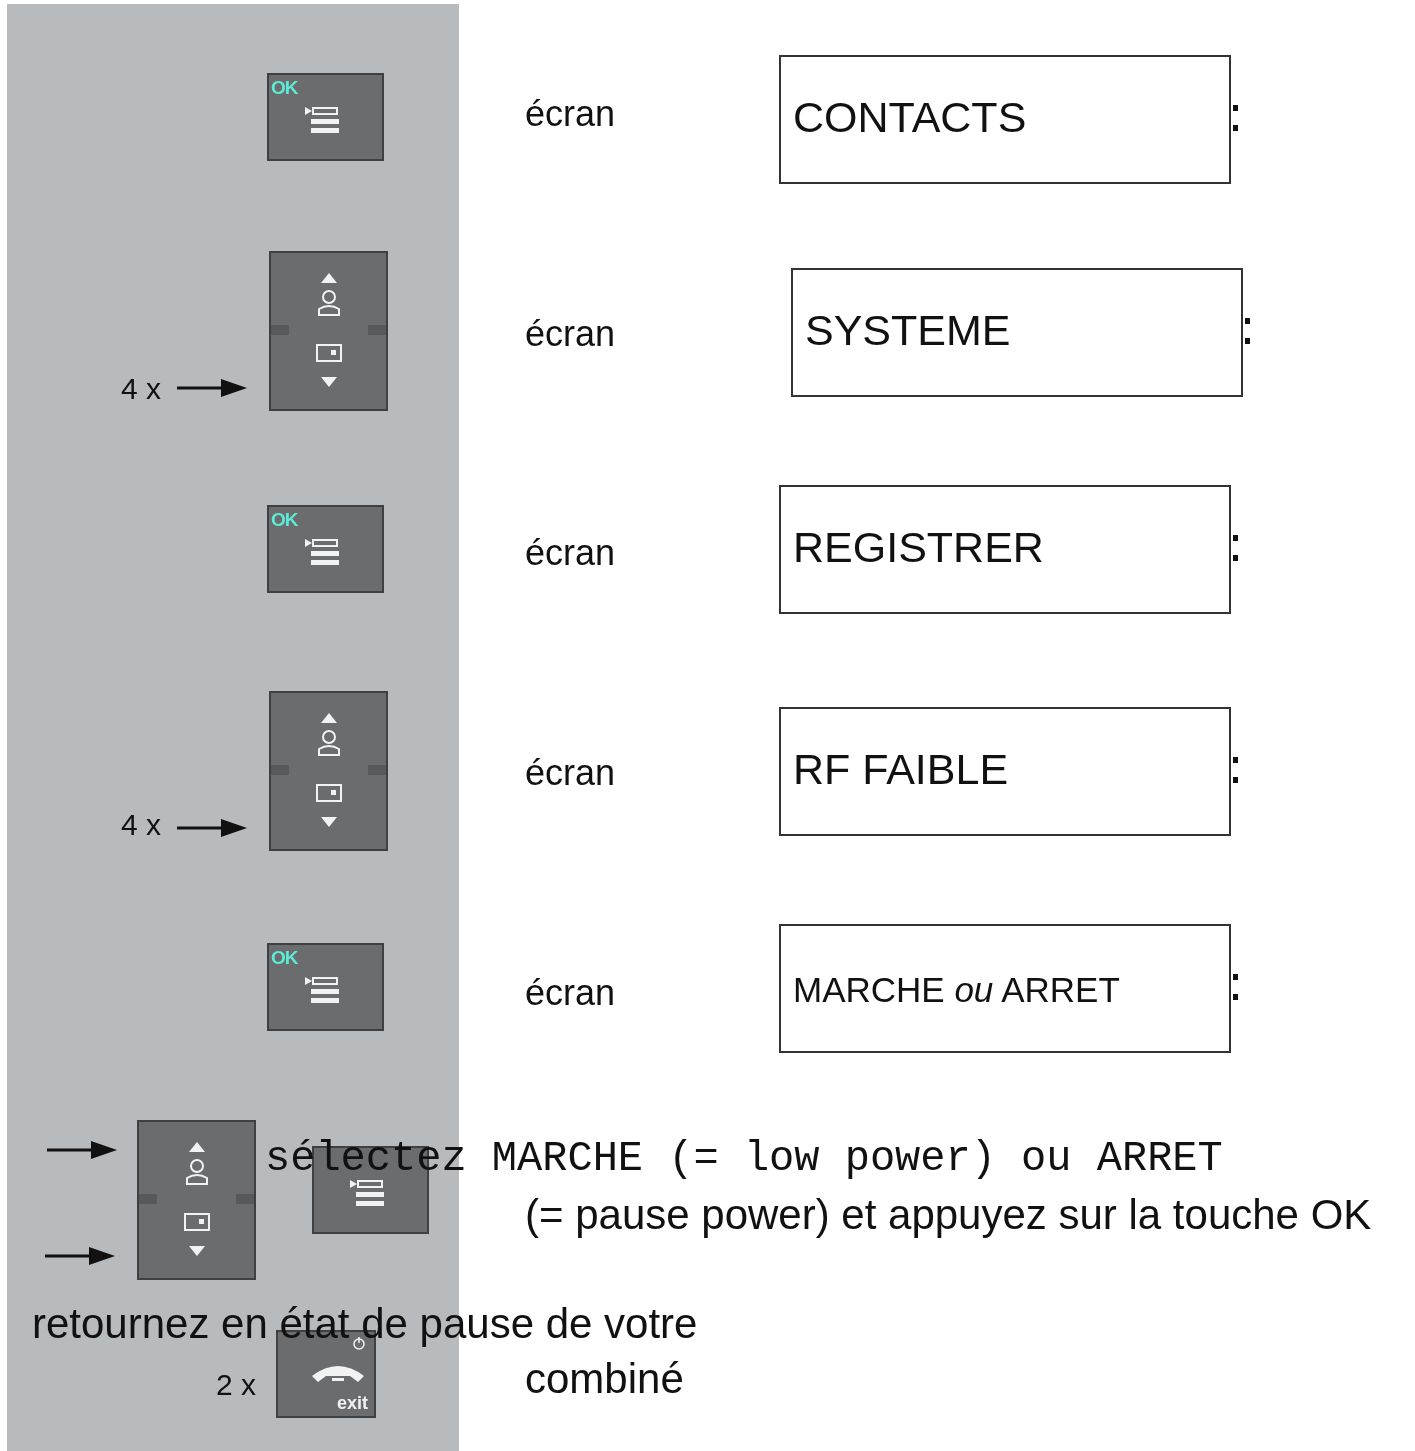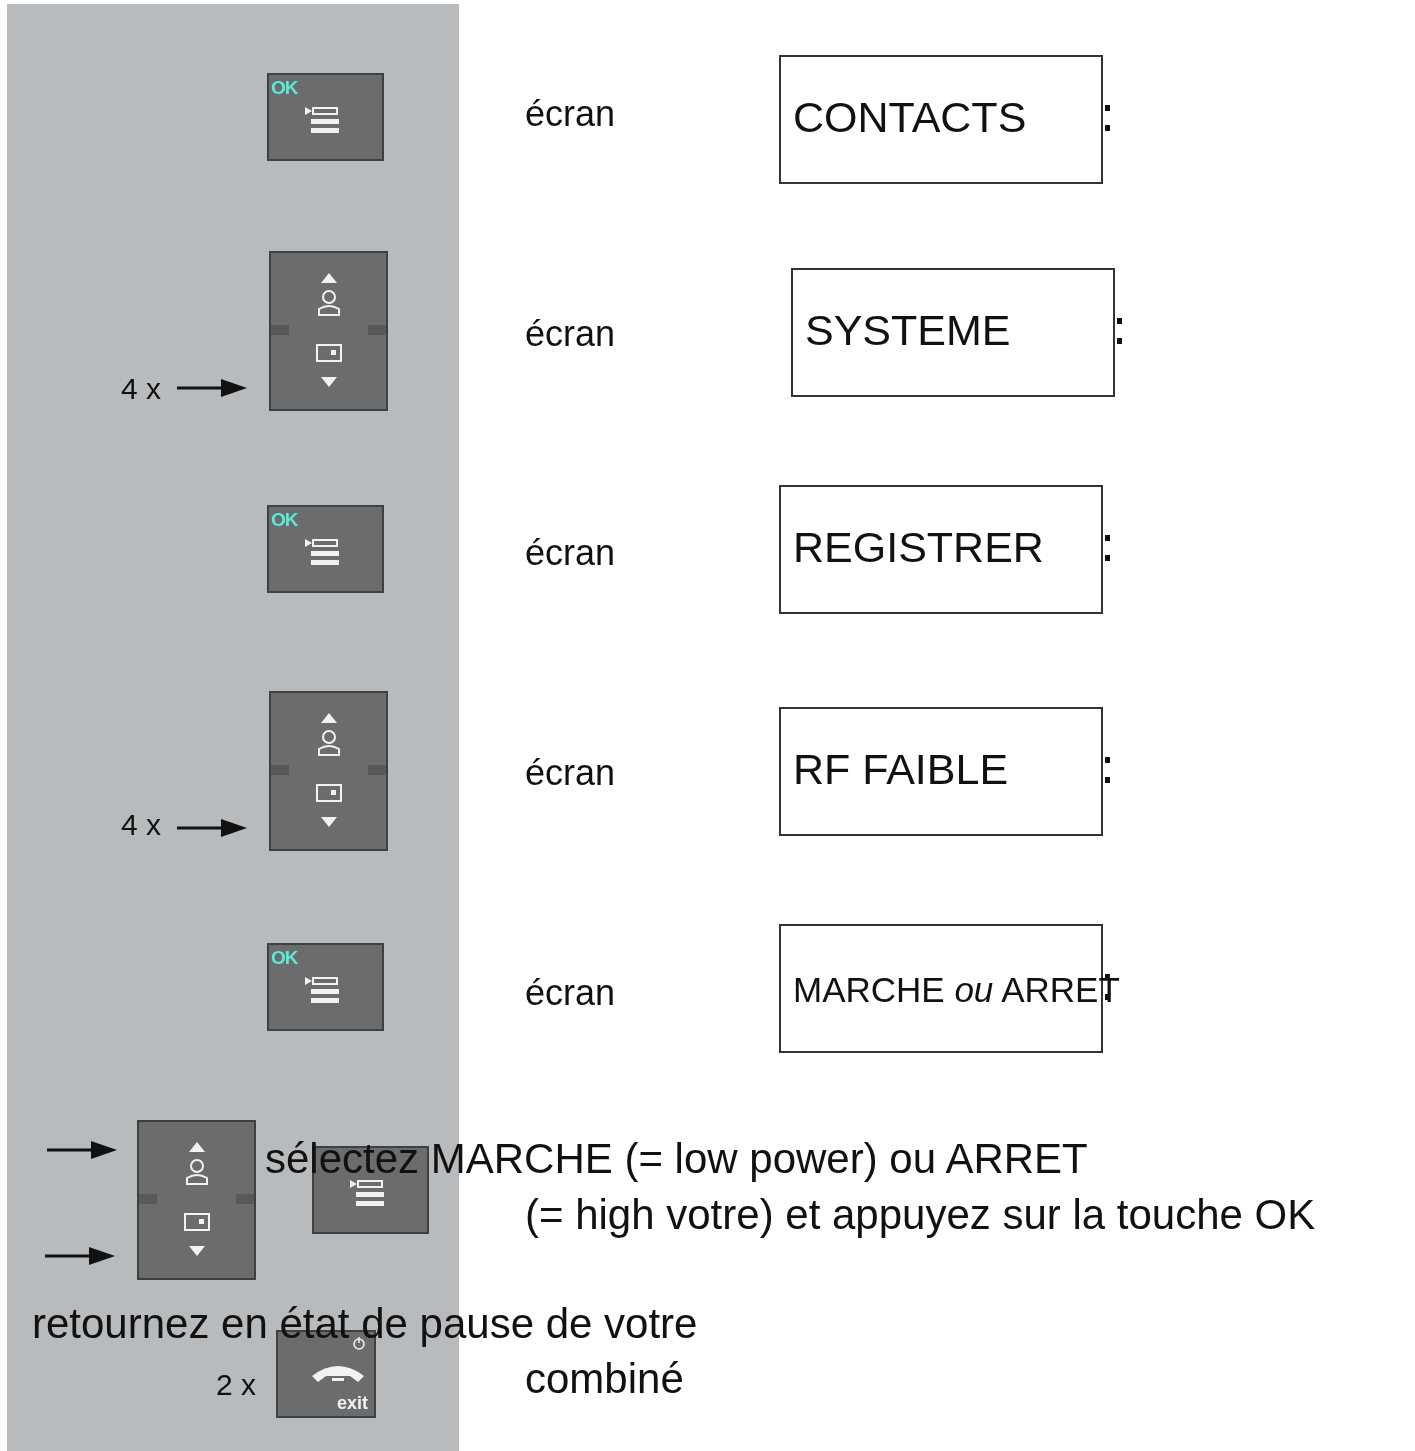--- a/index.html
+++ b/index.html
@@ -10,21 +10,21 @@
   .ok-key { width:117px; height:88px; }
   .ok-key .ok-lbl { position:absolute; left:2px; top:2px; color:#5eead4; font-weight:bold; font-size:19px; letter-spacing:-1px; }
   .menu-glyph { position:absolute; left:36px; top:30px; width:38px; height:32px; }
   .nav-key { width:119px; height:160px; }
   .nav-key .notch { position:absolute; top:72px; width:18px; height:10px; background:#58595b; }
   .nav-key .notch.l { left:0; } .nav-key .notch.r { right:0; }
   .nav-glyph { position:absolute; left:40px; top:16px; width:36px; height:124px; }
   .exit-key { width:100px; height:88px; }
   .exit-key .exit-lbl { position:absolute; right:6px; bottom:2px; color:#f2f2f2; font-weight:bold; font-size:18px; }
   .label-ecran { position:absolute; left:525px; font-size:36px; }
-  .screen { position:absolute; left:779px; width:324px; height:129px; border:2px solid #333; box-sizing:border-box; background:#fff; }
+  .screen { position:absolute; left:779px; width:452px; height:129px; border:2px solid #333; box-sizing:border-box; background:#fff; }
   .screen .txt { position:absolute; left:12px; top:36px; font-size:43px; white-space:nowrap; }
   .screen .txt.small { font-size:35px; top:44px; }
   .screen .colon { position:absolute; right:-8px; top:48px; width:4px; height:26px; }
   .screen .colon::before, .screen .colon::after { content:""; position:absolute; left:0; width:5px; height:6px; background:#111; }
   .screen .colon::before { top:0; } .screen .colon::after { top:20px; }
   .count { position:absolute; font-size:30px; }
   .arrow { position:absolute; height:20px; }
   .note { position:absolute; font-size:42px; white-space:nowrap; }
 </style>
 </head>
@@ -144,22 +144,22 @@
     </svg>
 </div>
 <div class="key ok-key" style="left:312px;top:1146px;">
   <svg class="menu-glyph" viewBox="0 0 38 32">
       <polygon points="0,2 7,6 0,10" fill="#f2f2f2"></polygon>
       <rect x="8" y="3" width="24" height="6" fill="none" stroke="#f2f2f2" stroke-width="2"></rect>
       <rect x="6" y="14" width="28" height="5" fill="#f2f2f2"></rect>
       <rect x="6" y="23" width="28" height="5" fill="#f2f2f2"></rect>
     </svg>
 </div>
-<div class="note" style="left:265px;top:1135px;">sélectez MARCHE (= low power) ou ARRET</div>
-<div class="note" style="left:525px;top:1191px;">(= high votre) et appuyez sur la touche OK</div>
+<div class="note" style="left:265px;top:1135px;font-family:Liberation Mono, monospace;">sélectez MARCHE (= low power) ou ARRET</div>
+<div class="note" style="left:525px;top:1191px;">(= pause power) et appuyez sur la touche OK</div>
 
 <span class="count" style="left:216px;top:1368px;">2 x</span>
 <div class="key exit-key" style="left:276px;top:1330px;">
   <svg style="position:absolute;left:30px;top:28px;width:60px;height:26px;" viewBox="0 0 60 26">
       <path d="M4,16 Q30,-4 56,16 L50,22 L42,16 L18,16 L10,22 Z" fill="#f2f2f2"></path>
       <rect x="24" y="18" width="12" height="3" fill="#f2f2f2"></rect>
     </svg>
   <svg style="position:absolute;right:8px;top:4px;width:14px;height:14px;" viewBox="0 0 14 14">
       <circle cx="7" cy="8" r="5" fill="none" stroke="#f2f2f2" stroke-width="1.5"></circle>
       <line x1="7" y1="1" x2="7" y2="7" stroke="#f2f2f2" stroke-width="1.5"></line>

